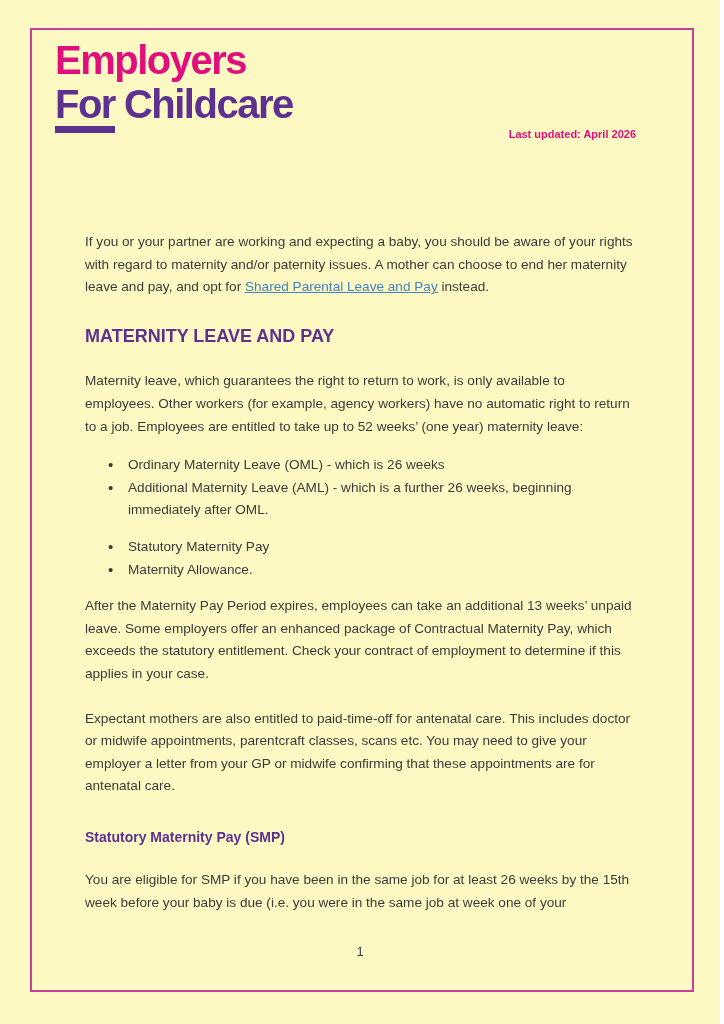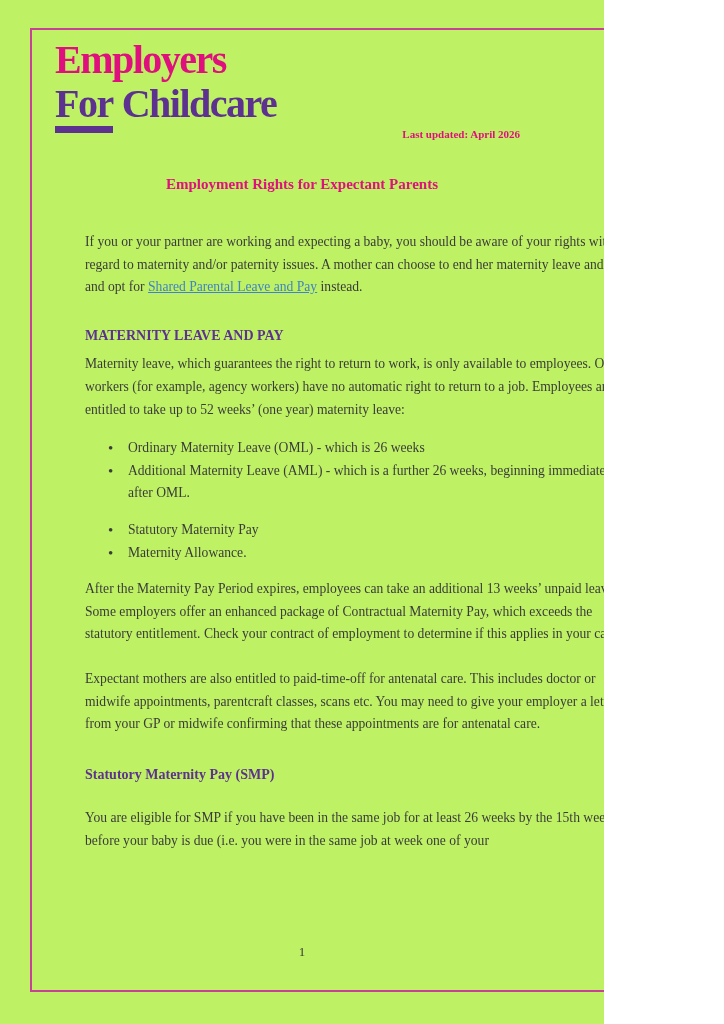--- a/index.html
+++ b/index.html
@@ -6,23 +6,23 @@
     --pink:#e00f7e;
     --purple:#5c3190;
     --border-pink:#c94099;
     --link-blue:#4183c4;
     --body-text:#3b3b3b;
   }
   *{box-sizing:border-box;}
   html,body{margin:0;padding:0;background:#ffffff;}
   .page{
     position:relative;
-    width:604px;height:1024px;
-    background:#bef264;
-    font-family:Liberation Serif, serif;
+    width:720px;height:1024px;
+    background:#fef9c3;
+    font-family:Liberation Sans, sans-serif;
     overflow:hidden;
   }
   .frame{
     position:absolute;
     left:30px;top:28px;
     width:664px;height:964px;
     border:2px solid var(--border-pink);
   }
   
   .logo{
@@ -59,22 +59,22 @@
   .main{
     position:absolute;
     left:85px;top:231px;
     width:553px;
     font-size:13.6px;
     line-height:22.6px;
     color:var(--body-text);
   }
   .main p{margin:0 0 22px 0;}
   .section-heading{
-    margin:26px 0 6px 0;
-    font-size:14px;
+    margin:26px 0 23px 0;
+    font-size:18px;
     font-weight:bold;
     color:var(--purple);
   }
   .sub-heading{
     margin:28px 0 21px 0;
     font-size:14px;
     font-weight:bold;
     color:var(--purple);
   }
   .main p.tight{margin-bottom:16px;}
@@ -112,21 +112,20 @@
 <div class="page">
   <div class="frame"></div>
 
   <div class="logo">
     <div class="logo-line1">Employers</div>
     <div class="logo-line2"><span class="logo-for">For</span><span>Childcare</span></div>
   </div>
 
   <div class="last-updated">Last updated: April 2026</div>
 
-  <div class="doc-title">Employment Rights for Expectant Parents</div>
 
   <div class="main">
     <p><span>If you or your partner are working and expecting a baby, you should be aware of your rights with regard to maternity and/or paternity issues. A mother can choose to end her maternity leave and pay, and opt for </span><a class="doc-link">Shared Parental Leave and Pay</a><span> instead.</span></p>
 
     <div class="section-heading">MATERNITY LEAVE AND PAY</div>
 
     <p class="tight">Maternity leave, which guarantees the right to return to work, is only available to employees. Other workers (for example, agency workers) have no automatic right to return to a job. Employees are entitled to take up to 52 weeks’ (one year) maternity leave:</p>
 
     <ul class="bullets">
       <li>Ordinary Maternity Leave (OML) - which is 26 weeks</li>

